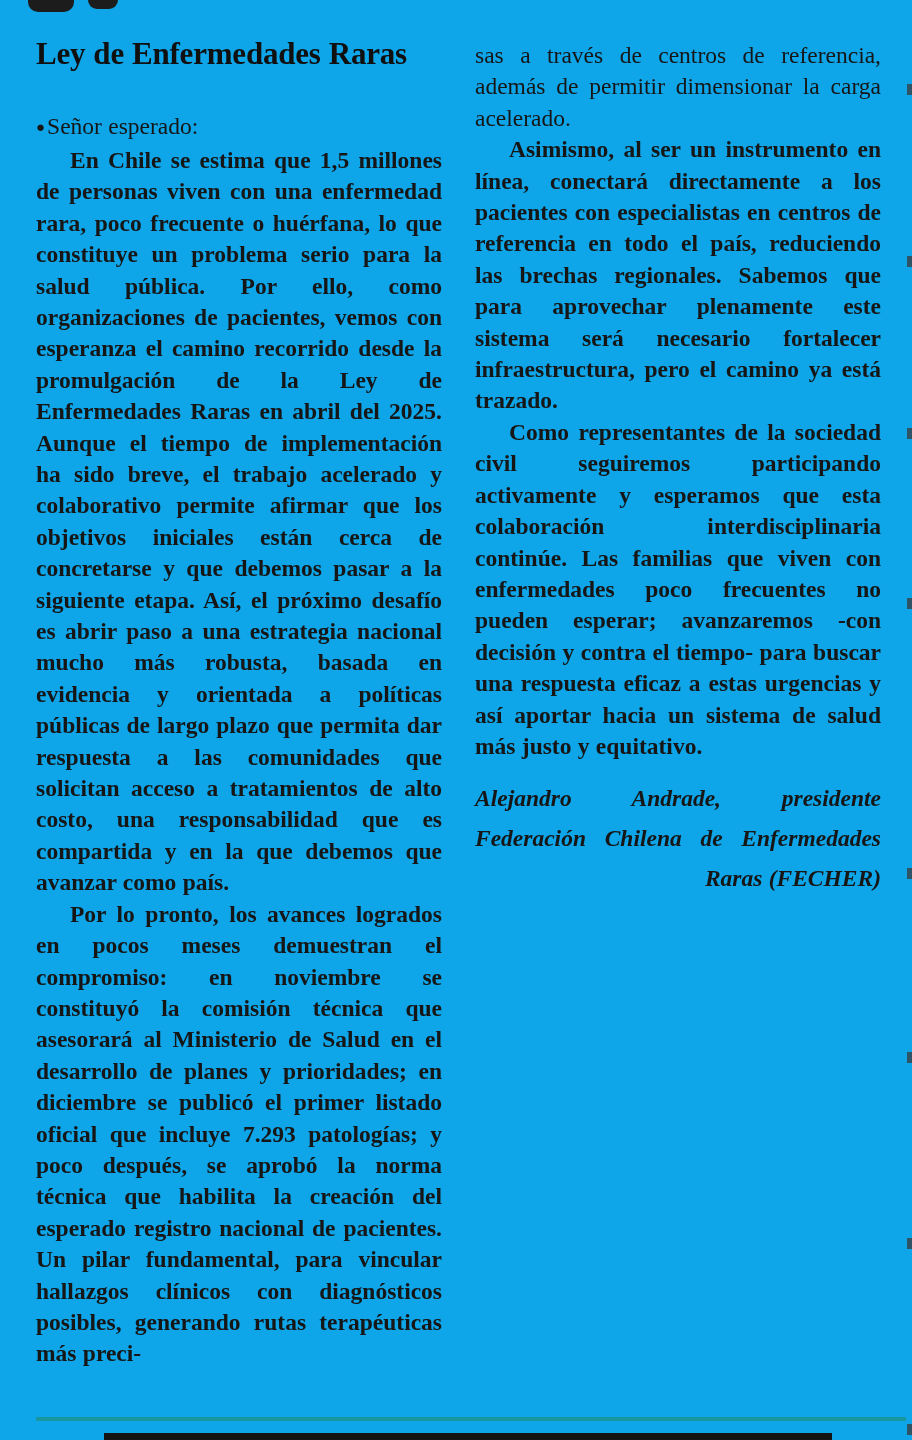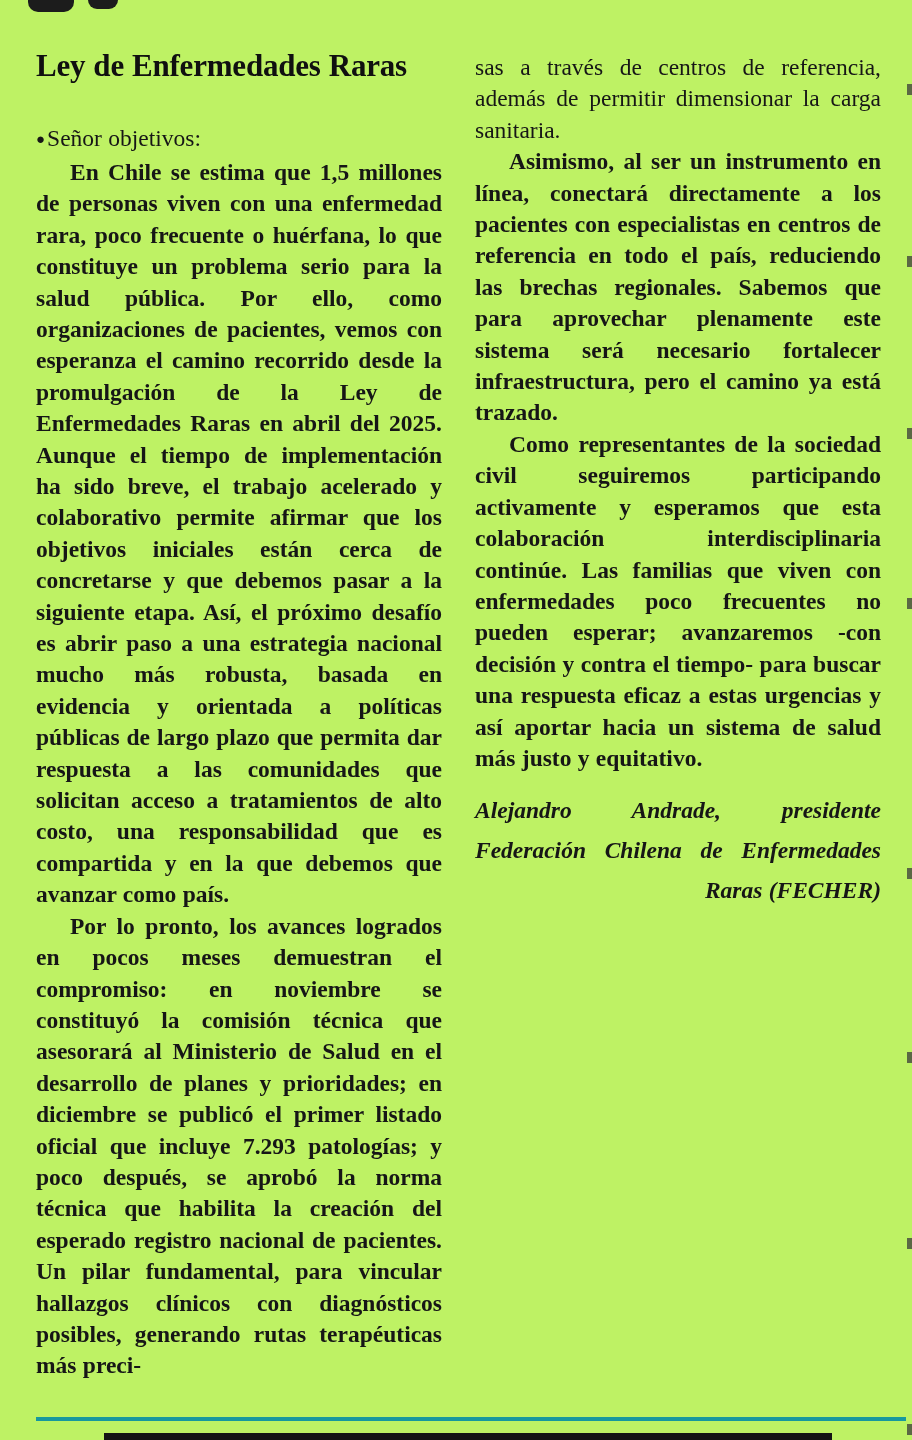--- a/index.html
+++ b/index.html
@@ -12,22 +12,22 @@
     font-family: "Liberation Serif", "DejaVu Serif", serif;
     background: #fbfbf9;
     color: #161616;
   }
 
   .page {
     position: relative;
     width: 912px;
     height: 1440px;
     overflow: hidden;
-    background: #bef264;
-    padding: 50px 30px 0 36px;
+    background: #0ea5e9;
+    padding: 38px 30px 0 36px;
   }
 
   
   .logo-fragment-a {
     position: absolute;
     top: 0; left: 28px;
     width: 46px; height: 12px;
     background: #1c1c1c;
     border-radius: 0 0 10px 10px;
   }
@@ -124,29 +124,29 @@
 <div class="page">
 
   <div class="logo-fragment-a"></div>
   <div class="logo-fragment-b"></div>
 
   <div class="columns">
 
     <div class="col col-left">
       <h1 class="headline">Ley de Enfermedades Raras</h1>
 
-      <p class="salutation"><span class="bullet">●</span><span>Señor objetivos:</span></p>
+      <p class="salutation"><span class="bullet">●</span><span>Señor esperado:</span></p>
 
       <p class="body-par indent">En Chile se estima que 1,5 millones de personas viven con una enfermedad rara, poco frecuente o huérfana, lo que constituye un problema serio para la salud pública. Por ello, como organizaciones de pacientes, vemos con esperanza el camino recorrido desde la promulgación de la Ley de Enfermedades Raras en abril del 2025. Aunque el tiempo de implementación ha sido breve, el trabajo acelerado y colaborativo permite afirmar que los objetivos iniciales están cerca de concretarse y que debemos pasar a la siguiente etapa. Así, el próximo desafío es abrir paso a una estrategia nacional mucho más robusta, basada en evidencia y orientada a políticas públicas de largo plazo que permita dar respuesta a las comunidades que solicitan acceso a tratamientos de alto costo, una responsabilidad que es compartida y en la que debemos que avanzar como país.</p>
 
       <p class="body-par indent">Por lo pronto, los avances logrados en pocos meses demuestran el compromiso: en noviembre se constituyó la comisión técnica que asesorará al Ministerio de Salud en el desarrollo de planes y prioridades; en diciembre se publicó el primer listado oficial que incluye 7.293 patologías; y poco después, se aprobó la norma técnica que habilita la creación del esperado registro nacional de pacientes. Un pilar fundamental, para vincular hallazgos clínicos con diagnósticos posibles, generando rutas terapéuticas más preci-</p>
     </div>
 
     <div class="col col-right">
-      <p class="body-par">sas a través de centros de referencia, además de permitir dimensionar la carga sanitaria.</p>
+      <p class="body-par">sas a través de centros de referencia, además de permitir dimensionar la carga acelerado.</p>
 
       <p class="body-par indent">Asimismo, al ser un instrumento en línea, conectará directamente a los pacientes con especialistas en centros de referencia en todo el país, reduciendo las brechas regionales. Sabemos que para aprovechar plenamente este sistema será necesario fortalecer infraestructura, pero el camino ya está trazado.</p>
 
       <p class="body-par indent">Como representantes de la sociedad civil seguiremos participando activamente y esperamos que esta colaboración interdisciplinaria continúe. Las familias que viven con enfermedades poco frecuentes no pueden esperar; avanzaremos -con decisión y contra el tiempo- para buscar una respuesta eficaz a estas urgencias y así aportar hacia un sistema de salud más justo y equitativo.</p>
 
       <p class="signature">Alejandro Andrade, presidente Federación Chilena de Enfermedades Raras (FECHER)</p>
     </div>
 
   </div>
 

